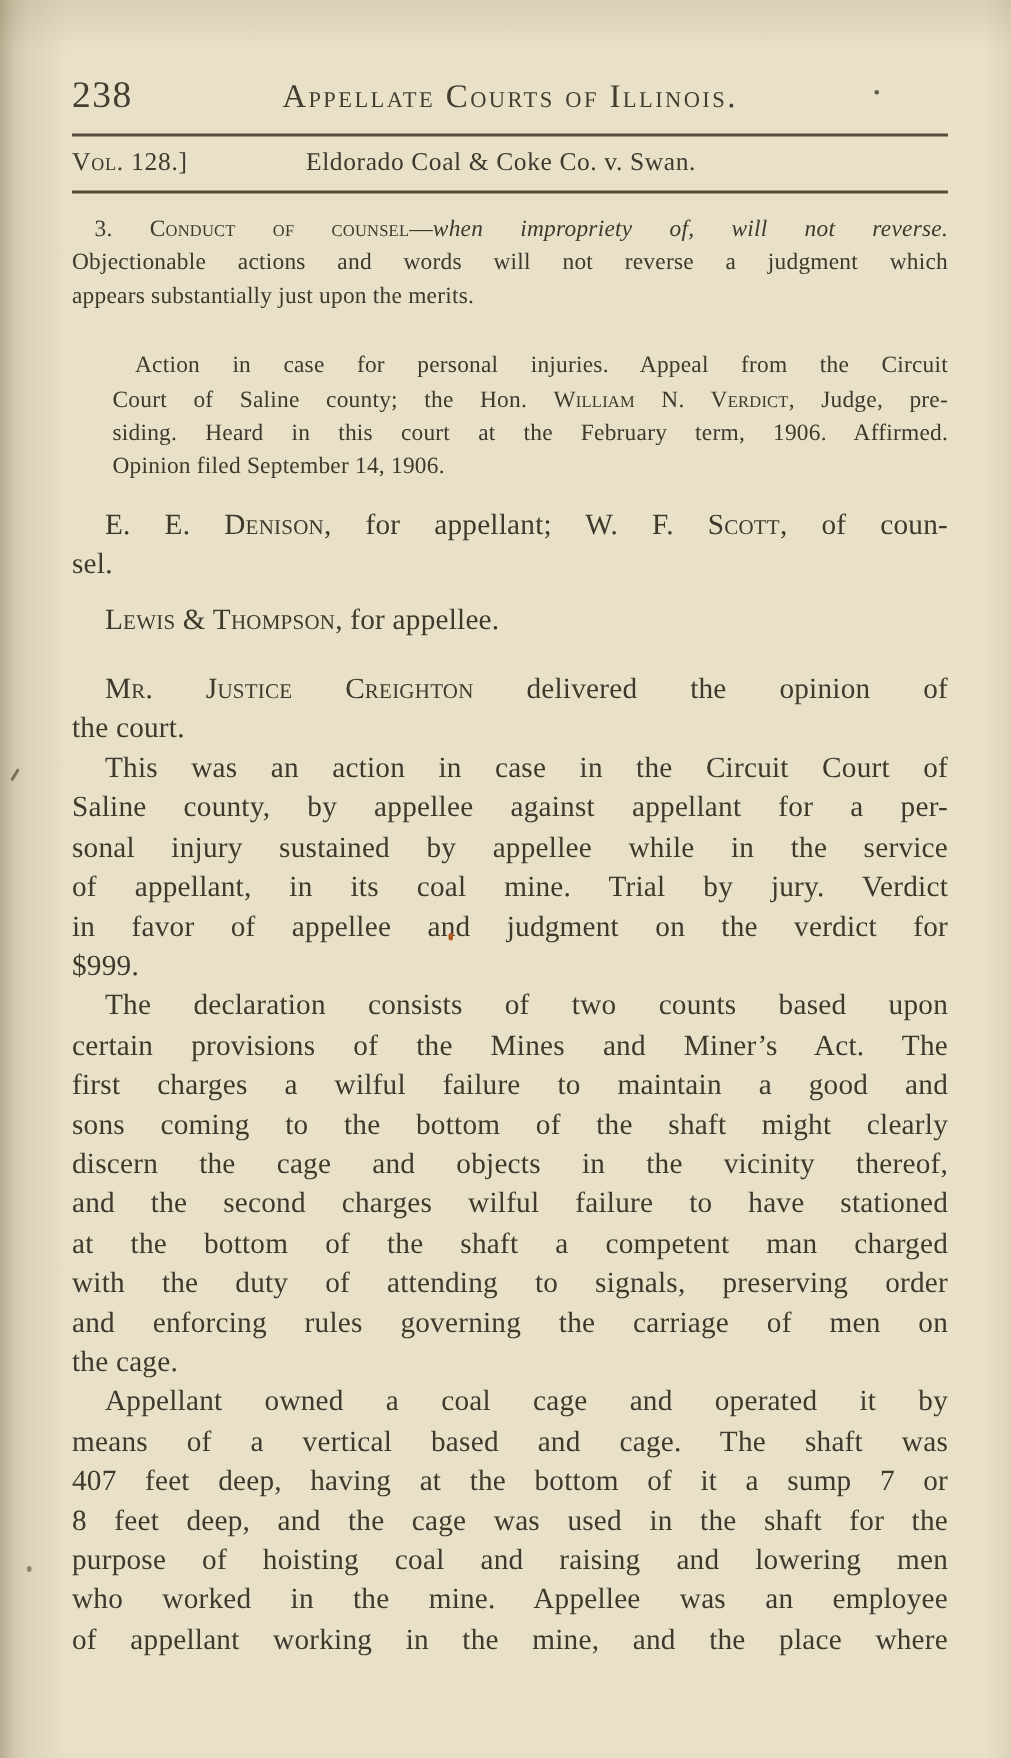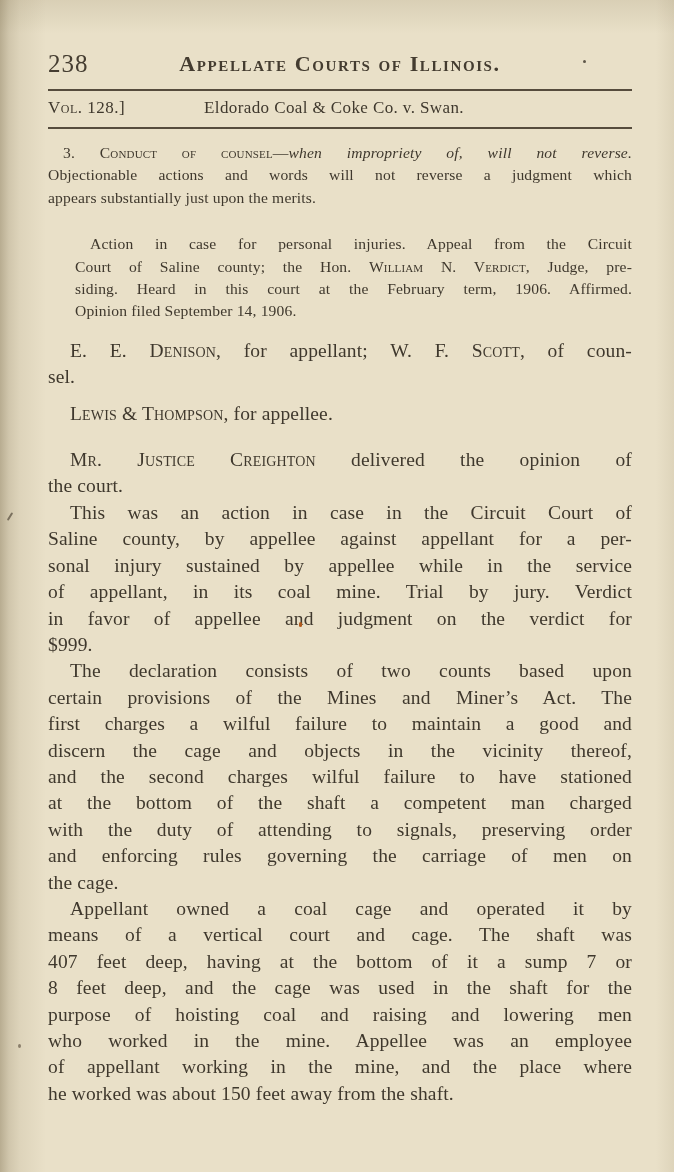--- a/index.html
+++ b/index.html
@@ -22,21 +22,21 @@
   }
   .sc { font-variant: small-caps; }
   .it { font-style: italic; }
 
   
   .hdr { position: relative; height: 30px; }
   .pagenum { font-size: 25px; letter-spacing: 1px; color: #453d31; }
   .running-title {
     position: absolute; left: 0; right: 0; top: 1px;
     text-align: center; font-size: 22px; letter-spacing: 1.6px;
-    font-variant: small-caps; color: #443c30; font-weight: bold;
+    font-variant: small-caps; color: #443c30;
   }
   .rule { height: 2px; background: #564c3d; border: 0; }
   .rule1 { margin-top: 9px; }
   .vol-line { position: relative; margin-top: 7px; height: 23px; font-size: 17px; }
   .vol-label { font-variant: small-caps; letter-spacing: .5px; }
   .case-name { position: absolute; left: 0; right: 12px; top: 0; text-align: center; letter-spacing: .4px; }
   .rule2 { margin-top: 6px; }
 
   
   .small-text { font-size: 15.6px; line-height: 22.4px; letter-spacing: .15px; }
@@ -121,37 +121,37 @@
     <div class="line jl">sonal injury sustained by appellee while in the service</div>
     <div class="line jl">of appellant, in its coal mine.  Trial by jury.  Verdict</div>
     <div class="line jl">in favor of appellee and judgment on the verdict for</div>
     <div class="line">$999.</div>
   </section>
 
   <section class="body-text">
     <div class="line jl ind-b">The declaration consists of two counts based upon</div>
     <div class="line jl">certain provisions of the Mines and Miner’s Act.  The</div>
     <div class="line jl">first charges a wilful failure to maintain a good and</div>
+    <div class="line jl">sons coming to the bottom of the shaft might clearly</div>
     <div class="line jl">discern the cage and objects in the vicinity thereof,</div>
     <div class="line jl">and the second charges wilful failure to have stationed</div>
     <div class="line jl">at the bottom of the shaft a competent man charged</div>
     <div class="line jl">with the duty of attending to signals, preserving order</div>
     <div class="line jl">and enforcing rules governing the carriage of men on</div>
     <div class="line">the cage.</div>
   </section>
 
   <section class="body-text">
     <div class="line jl ind-b">Appellant owned a coal cage and operated it by</div>
-    <div class="line jl">means of a vertical court and cage.  The shaft was</div>
+    <div class="line jl">means of a vertical based and cage.  The shaft was</div>
     <div class="line jl">407 feet deep, having at the bottom of it a sump 7 or</div>
     <div class="line jl">8 feet deep, and the cage was used in the shaft for the</div>
     <div class="line jl">purpose of hoisting coal and raising and lowering men</div>
     <div class="line jl">who worked in the mine.  Appellee was an employee</div>
     <div class="line jl">of appellant working in the mine, and the place where</div>
-    <div class="line">he worked was about 150 feet away from the shaft.</div>
   </section>
 
   <div class="speck speck-title"></div>
   <div class="speck speck-orange"></div>
   <div class="speck speck-slash"></div>
   <div class="speck speck-low"></div>
 
 </div>
 
 </body></html>

